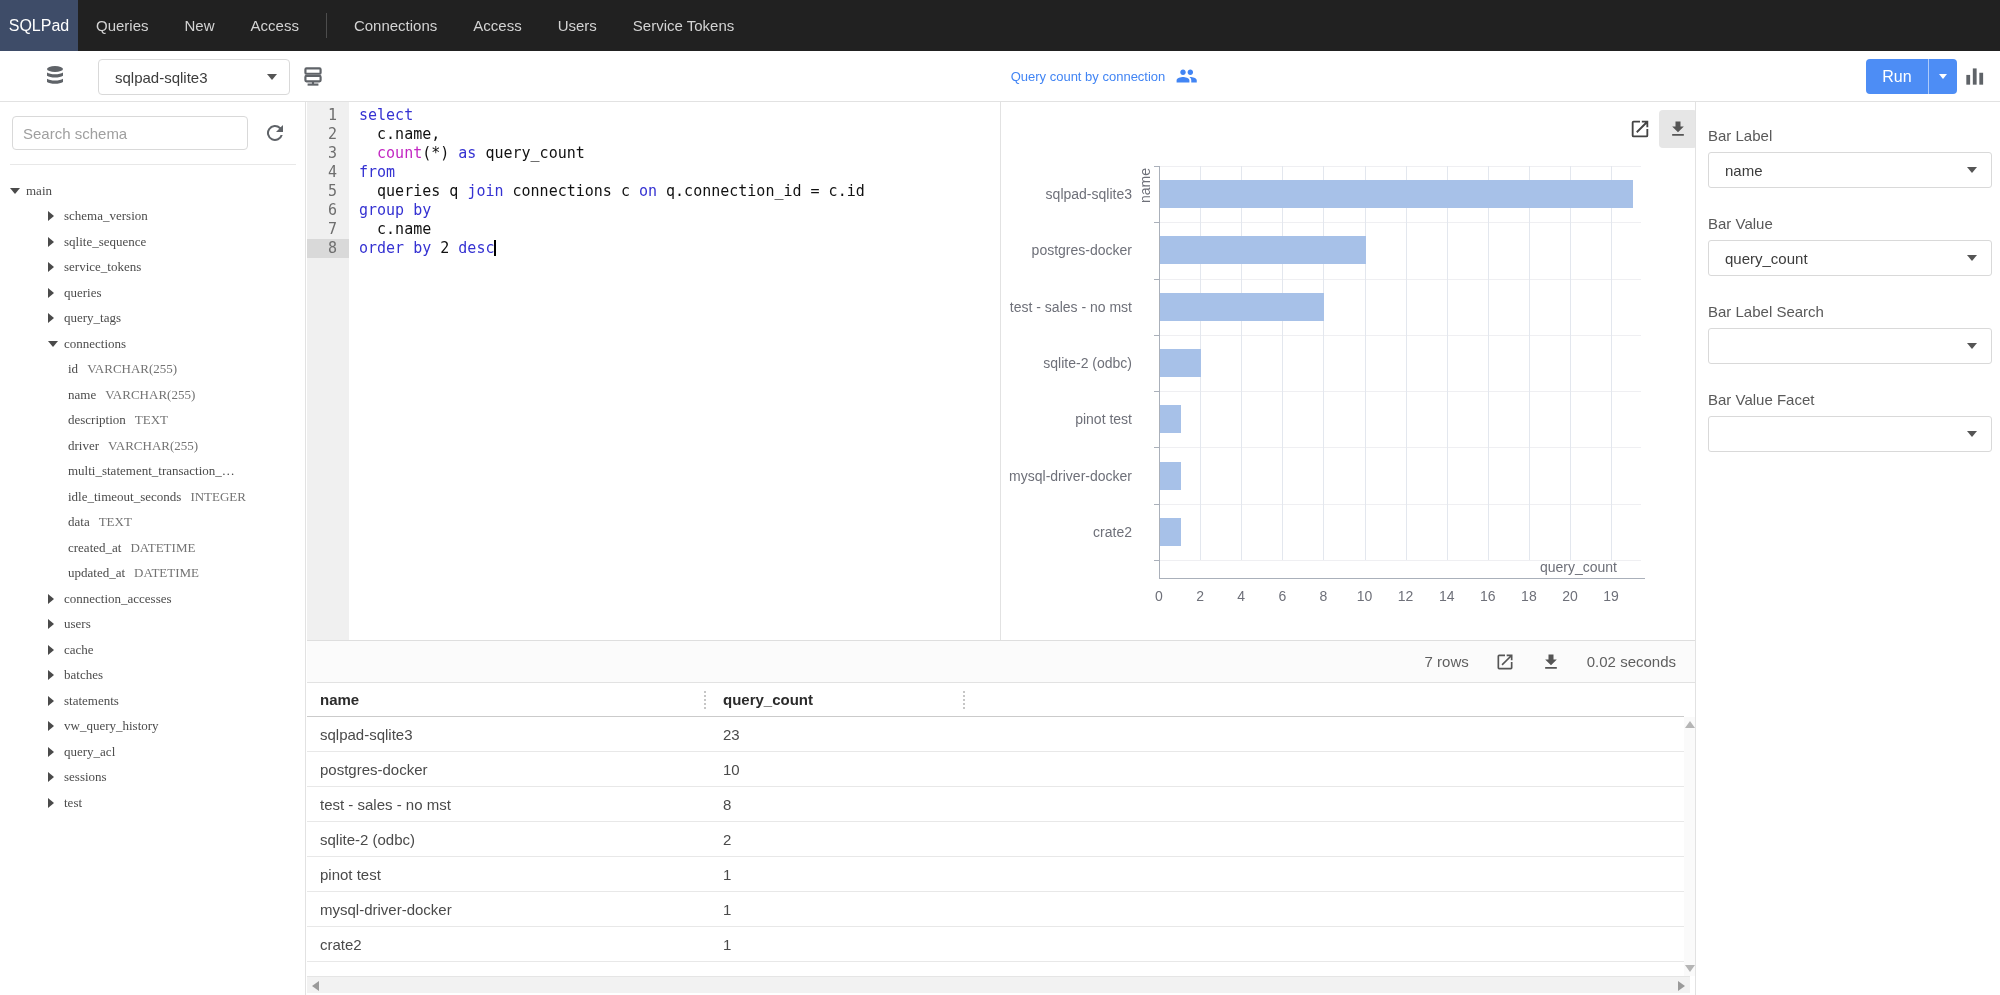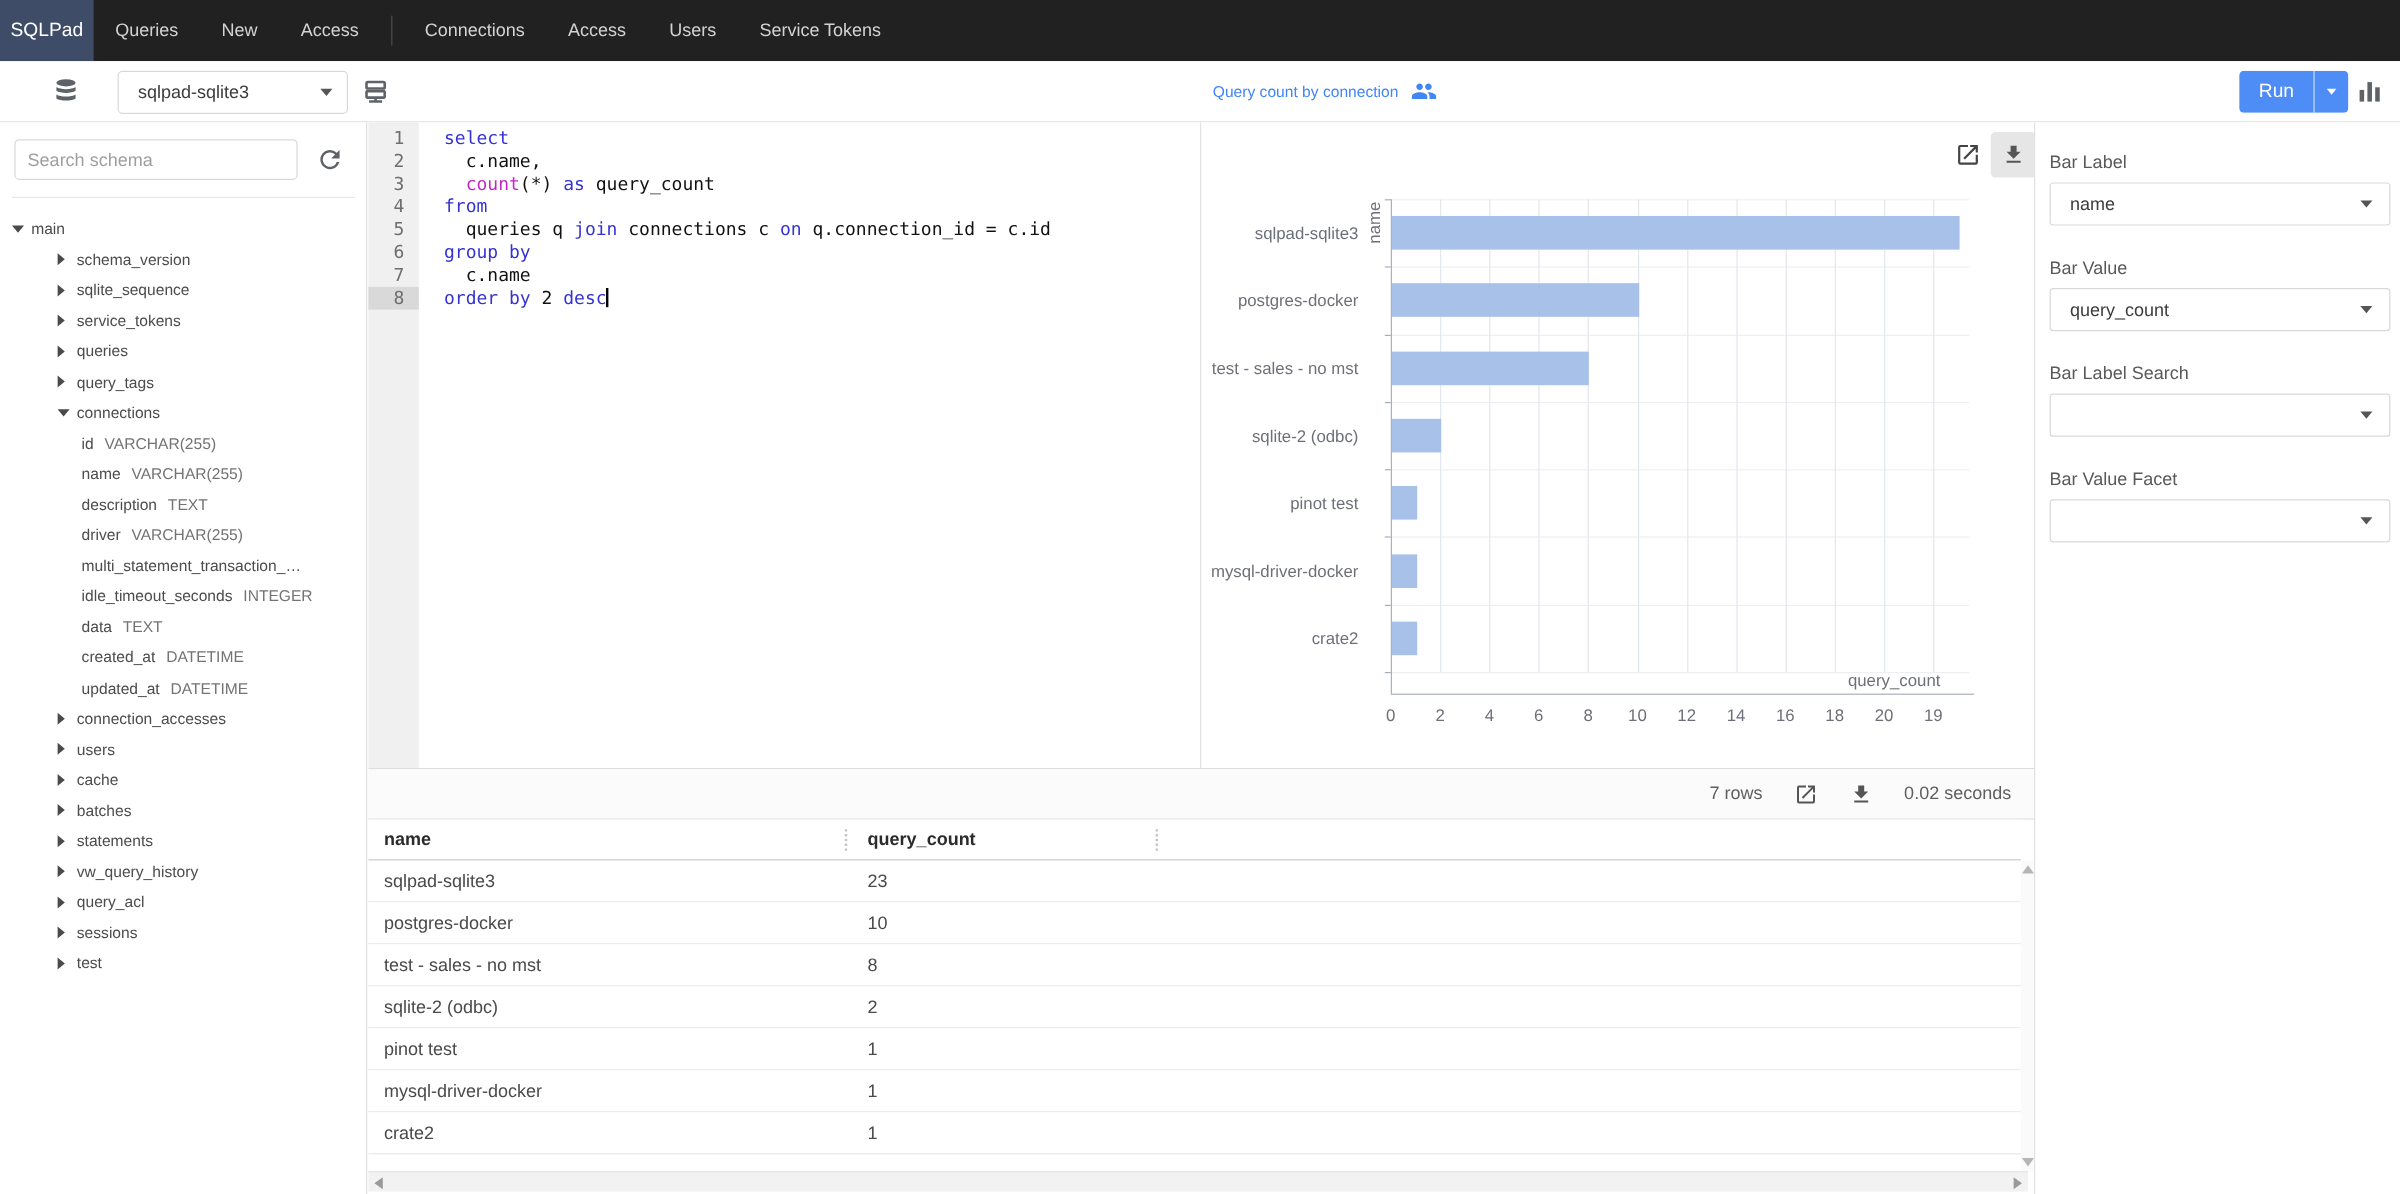--- a/index.html
+++ b/index.html
@@ -30,36 +30,36 @@
   .run-caret{background:#4d8df5;width:29px;display:flex;align-items:center;justify-content:center;border-left:1px solid rgba(255,255,255,.55);cursor:pointer}
   .run-caret .caret-dn{border-top-color:#fff;border-top-width:5px;border-left-width:4px;border-right-width:4px}
   .chart-btn{position:absolute;left:1962px;top:12px;color:#5f6368;cursor:pointer}
 
   
   .sidebar{position:absolute;left:0;top:102px;width:306px;height:893px;background:#fff;border-right:1px solid #e2e2e2}
   .search-input{position:absolute;left:12px;top:14px;width:236px;height:34px;border:1px solid #d9d9d9;border-radius:4px;font-size:15px;padding:0 10px;color:#333;font-family:"Liberation Sans",sans-serif}
   .search-input::placeholder{color:#9f9f9f}
   .refresh-btn{position:absolute;left:263px;top:19px;color:#5f6368;cursor:pointer}
   .side-div{position:absolute;left:10px;top:62px;width:286px;border-bottom:1px solid #e8e8e8}
-  #schema-tree{position:absolute;left:0;top:76px;width:306px;font-family:Liberation Sans, sans-serif;font-size:13px;color:#4c4c4c}
+  #schema-tree{position:absolute;left:0;top:76px;width:306px;font-family:Liberation Serif, serif;font-size:13px;color:#4c4c4c}
   .tree-row{height:25.5px;display:flex;align-items:center;cursor:pointer;white-space:nowrap;overflow:hidden}
   .tree-row.lvl0{padding-left:10px}
   .tree-row.lvl1{padding-left:48px}
   .tree-row.lvl2{padding-left:68px}
   .caret-box{width:16px;display:flex;align-items:center}
   .tri-down{width:0;height:0;border-left:5px solid transparent;border-right:5px solid transparent;border-top:6px solid #4a4a4a}
   .tri-right{width:0;height:0;border-top:5px solid transparent;border-bottom:5px solid transparent;border-left:6px solid #4a4a4a}
   .dtype{color:#737373;margin-left:9px}
 
   
   .editor{position:absolute;left:307px;top:102px;width:693px;height:538px;background:#fff;font-family:"DejaVu Sans Mono",monospace;font-size:15px;line-height:19px}
   .gutter{position:absolute;left:0;top:0;width:42px;height:538px;background:#f0f0f0;color:#6e6e6e;text-align:right;padding:4px 0}
   .gutter .ln{padding-right:12px;height:19px}
   .gutter .ln.active{background:#d9d9d9}
-  .code{position:absolute;left:42px;top:0;right:12px;height:538px;padding:4px 0 0 21px;color:#111;white-space:pre}
+  .code{position:absolute;left:42px;top:0;right:12px;height:538px;padding:4px 0 0 10px;color:#111;white-space:pre}
   .tok-k{color:#3532d2}
   .tok-f{color:#c327c3}
   .cursor{display:inline-block;width:2px;height:16px;background:#000;vertical-align:-3px}
 
   
   .chart-panel{position:absolute;left:1000px;top:102px;width:695px;height:538px;background:#fff;border-left:1px solid #e2e2e2}
   .cp-open{position:absolute;left:628px;top:16px;color:#444;cursor:pointer}
   .cp-dl{position:absolute;left:658px;top:8px;width:38px;height:38px;background:#e6e6e6;border-radius:4px;display:flex;align-items:center;justify-content:center;color:#555;cursor:pointer}
   #plot{position:absolute;inset:0}
   .gl-v{position:absolute;width:1px;background:#e3e7ee}

